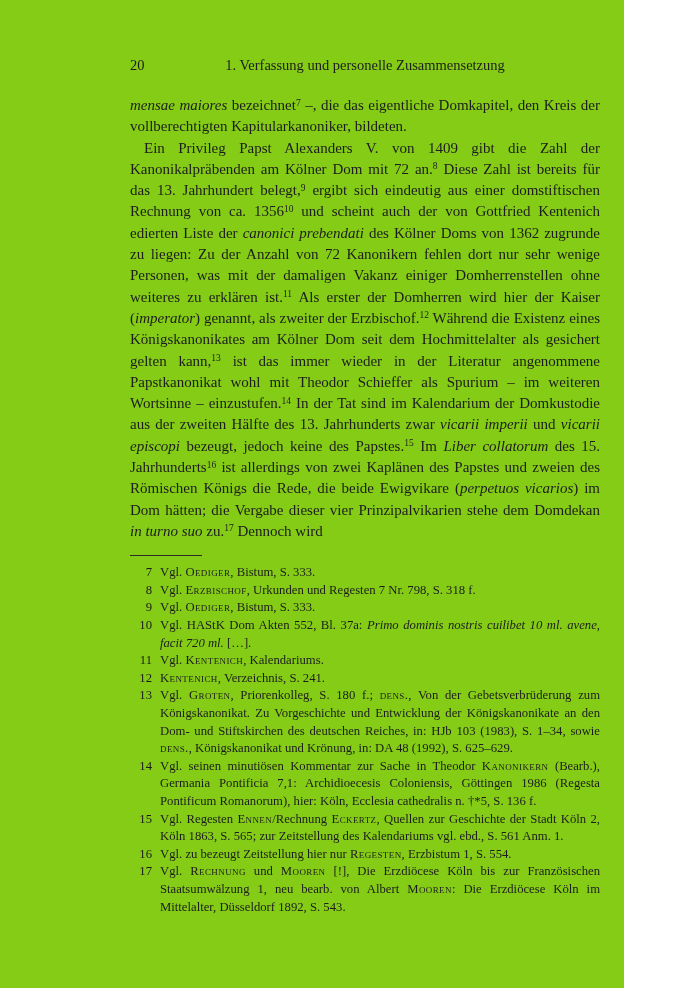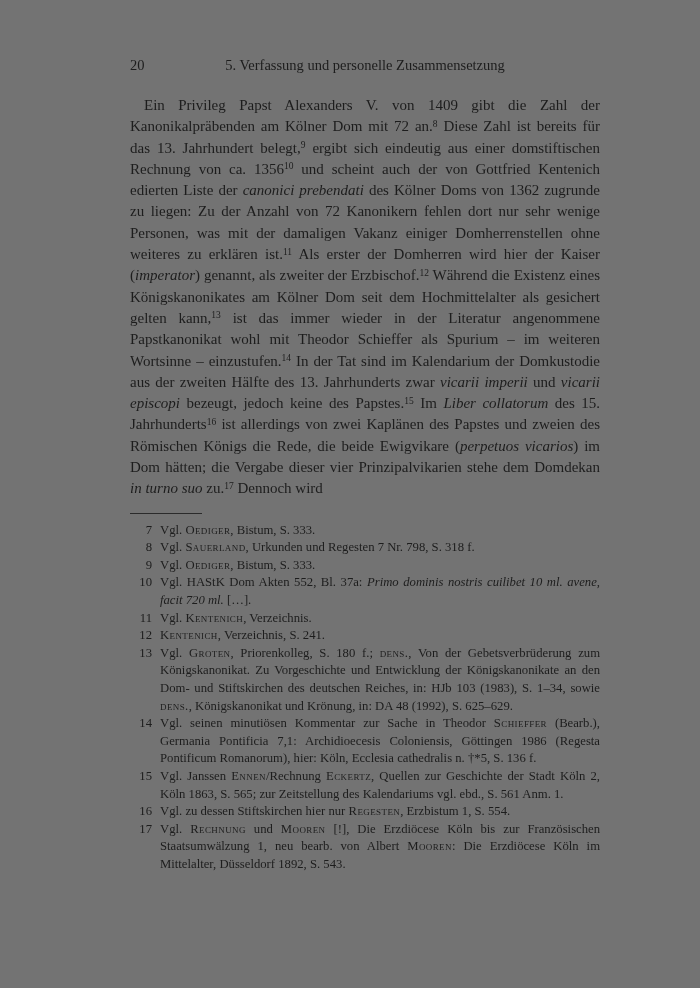--- a/index.html
+++ b/index.html
@@ -2,23 +2,23 @@
 <html lang="de"><head>
 <meta charset="utf-8">
 <style>
   html, body {
     margin: 0;
     padding: 0;
     background: #ffffff;
   }
   .page {
     position: relative;
-    width: 700px;
+    width: 624px;
     height: 988px;
-    background: #737373;
+    background: #84cc16;
     font-family: "Liberation Serif", serif;
     color: #1d1d1d;
     overflow: hidden;
   }
   .content {
     position: absolute;
     left: 130px;
     top: 57px;
     width: 470px;
   }
@@ -82,69 +82,70 @@
   .sc { font-variant: small-caps; letter-spacing: 0.4px; }
 </style>
 </head>
 <body>
 
 <div class="page">
   <div class="content">
 
     <div class="running-header">
       <span class="pagenum">20</span>
-      <span class="chapter">5. Verfassung und personelle Zusammensetzung</span>
+      <span class="chapter">1. Verfassung und personelle Zusammensetzung</span>
     </div>
 
     <div class="body-text">
+        <p><span class="i">mensae maiores</span><span> bezeichnet</span><sup class="fnref">7</sup><span> –, die das eigentliche Domkapitel, den Kreis der vollberechtigten Kapitularkanoniker, bildeten.</span></p>
         <p class="indent"><span>Ein Privileg Papst Alexanders V. von 1409 gibt die Zahl der Kanonikalpräbenden am Kölner Dom mit 72 an.</span><sup class="fnref">8</sup><span> Diese Zahl ist bereits für das 13. Jahrhundert belegt,</span><sup class="fnref">9</sup><span> ergibt sich eindeutig aus einer domstiftischen Rechnung von ca. 1356</span><sup class="fnref">10</sup><span> und scheint auch der von Gottfried Kentenich edierten Liste der </span><span class="i">canonici prebendati</span><span> des Kölner Doms von 1362 zugrunde zu liegen: Zu der Anzahl von 72 Kanonikern fehlen dort nur sehr wenige Personen, was mit der damaligen Vakanz einiger Domherrenstellen ohne weiteres zu erklären ist.</span><sup class="fnref">11</sup><span> Als erster der Domherren wird hier der Kaiser (</span><span class="i">imperator</span><span>) genannt, als zweiter der Erzbischof.</span><sup class="fnref">12</sup><span> Während die Existenz eines Königskanonikates am Kölner Dom seit dem Hochmittelalter als gesichert gelten kann,</span><sup class="fnref">13</sup><span> ist das immer wieder in der Literatur angenommene Papstkanonikat wohl mit Theodor Schieffer als Spurium – im weiteren Wortsinne – einzustufen.</span><sup class="fnref">14</sup><span> In der Tat sind im Kalendarium der Domkustodie aus der zweiten Hälfte des 13. Jahrhunderts zwar </span><span class="i">vicarii imperii</span><span> und </span><span class="i">vicarii episcopi</span><span> bezeugt, jedoch keine des Papstes.</span><sup class="fnref">15</sup><span> Im </span><span class="i">Liber collatorum</span><span> des 15. Jahrhunderts</span><sup class="fnref">16</sup><span> ist allerdings von zwei Kaplänen des Papstes und zweien des Römischen Königs die Rede, die beide Ewigvikare (</span><span class="i">perpetuos vicarios</span><span>) im Dom hätten; die Vergabe dieser vier Prinzipalvikarien stehe dem Domdekan </span><span class="i">in turno suo</span><span> zu.</span><sup class="fnref">17</sup><span> Dennoch wird</span></p>
       </div>
 
     <div class="fn-sep"></div>
 
     <div class="footnotes">
         <div class="fn">
           <div class="fn-num">7</div>
           <div class="fn-text"><span>Vgl. </span><span class="sc">Oediger</span><span>, Bistum, S. 333.</span></div>
         </div>
         <div class="fn">
           <div class="fn-num">8</div>
-          <div class="fn-text"><span>Vgl. </span><span class="sc">Sauerland</span><span>, Urkunden und Regesten 7 Nr. 798, S. 318 f.</span></div>
+          <div class="fn-text"><span>Vgl. </span><span class="sc">Erzbischof</span><span>, Urkunden und Regesten 7 Nr. 798, S. 318 f.</span></div>
         </div>
         <div class="fn">
           <div class="fn-num">9</div>
           <div class="fn-text"><span>Vgl. </span><span class="sc">Oediger</span><span>, Bistum, S. 333.</span></div>
         </div>
         <div class="fn">
           <div class="fn-num">10</div>
           <div class="fn-text"><span>Vgl. HAStK Dom Akten 552, Bl. 37a: </span><span class="i">Primo dominis nostris cuilibet 10 ml. avene, facit 720 ml.</span><span> […].</span></div>
         </div>
         <div class="fn">
           <div class="fn-num">11</div>
-          <div class="fn-text"><span>Vgl. </span><span class="sc">Kentenich</span><span>, Verzeichnis.</span></div>
+          <div class="fn-text"><span>Vgl. </span><span class="sc">Kentenich</span><span>, Kalendariums.</span></div>
         </div>
         <div class="fn">
           <div class="fn-num">12</div>
           <div class="fn-text"><span class="sc">Kentenich</span><span>, Verzeichnis, S. 241.</span></div>
         </div>
         <div class="fn">
           <div class="fn-num">13</div>
           <div class="fn-text"><span>Vgl. </span><span class="sc">Groten</span><span>, Priorenkolleg, S. 180 f.; </span><span class="sc">dens.</span><span>, Von der Gebetsverbrüderung zum Königskanonikat. Zu Vorgeschichte und Entwicklung der Königskanonikate an den Dom- und Stiftskirchen des deutschen Reiches, in: HJb 103 (1983), S. 1–34, sowie </span><span class="sc">dens.</span><span>, Königskanonikat und Krönung, in: DA 48 (1992), S. 625–629.</span></div>
         </div>
         <div class="fn">
           <div class="fn-num">14</div>
-          <div class="fn-text"><span>Vgl. seinen minutiösen Kommentar zur Sache in Theodor </span><span class="sc">Schieffer</span><span> (Bearb.), Germania Pontificia 7,1: Archidioecesis Coloniensis, Göttingen 1986 (Regesta Pontificum Romanorum), hier: Köln, Ecclesia cathedralis n. †*5, S. 136 f.</span></div>
+          <div class="fn-text"><span>Vgl. seinen minutiösen Kommentar zur Sache in Theodor </span><span class="sc">Kanonikern</span><span> (Bearb.), Germania Pontificia 7,1: Archidioecesis Coloniensis, Göttingen 1986 (Regesta Pontificum Romanorum), hier: Köln, Ecclesia cathedralis n. †*5, S. 136 f.</span></div>
         </div>
         <div class="fn">
           <div class="fn-num">15</div>
-          <div class="fn-text"><span>Vgl. Janssen </span><span class="sc">Ennen</span><span>/Rechnung </span><span class="sc">Eckertz</span><span>, Quellen zur Geschichte der Stadt Köln 2, Köln 1863, S. 565; zur Zeitstellung des Kalendariums vgl. ebd., S. 561 Anm. 1.</span></div>
+          <div class="fn-text"><span>Vgl. Regesten </span><span class="sc">Ennen</span><span>/Rechnung </span><span class="sc">Eckertz</span><span>, Quellen zur Geschichte der Stadt Köln 2, Köln 1863, S. 565; zur Zeitstellung des Kalendariums vgl. ebd., S. 561 Anm. 1.</span></div>
         </div>
         <div class="fn">
           <div class="fn-num">16</div>
-          <div class="fn-text"><span>Vgl. zu dessen Stiftskirchen hier nur </span><span class="sc">Regesten</span><span>, Erzbistum 1, S. 554.</span></div>
+          <div class="fn-text"><span>Vgl. zu bezeugt Zeitstellung hier nur </span><span class="sc">Regesten</span><span>, Erzbistum 1, S. 554.</span></div>
         </div>
         <div class="fn">
           <div class="fn-num">17</div>
           <div class="fn-text"><span>Vgl. </span><span class="sc">Rechnung</span><span> und </span><span class="sc">Mooren</span><span> [!], Die Erzdiöcese Köln bis zur Französischen Staatsumwälzung 1, neu bearb. von Albert </span><span class="sc">Mooren</span><span>: Die Erzdiöcese Köln im Mittelalter, Düsseldorf 1892, S. 543.</span></div>
         </div>
       </div>
 
   </div>
 </div>
 

